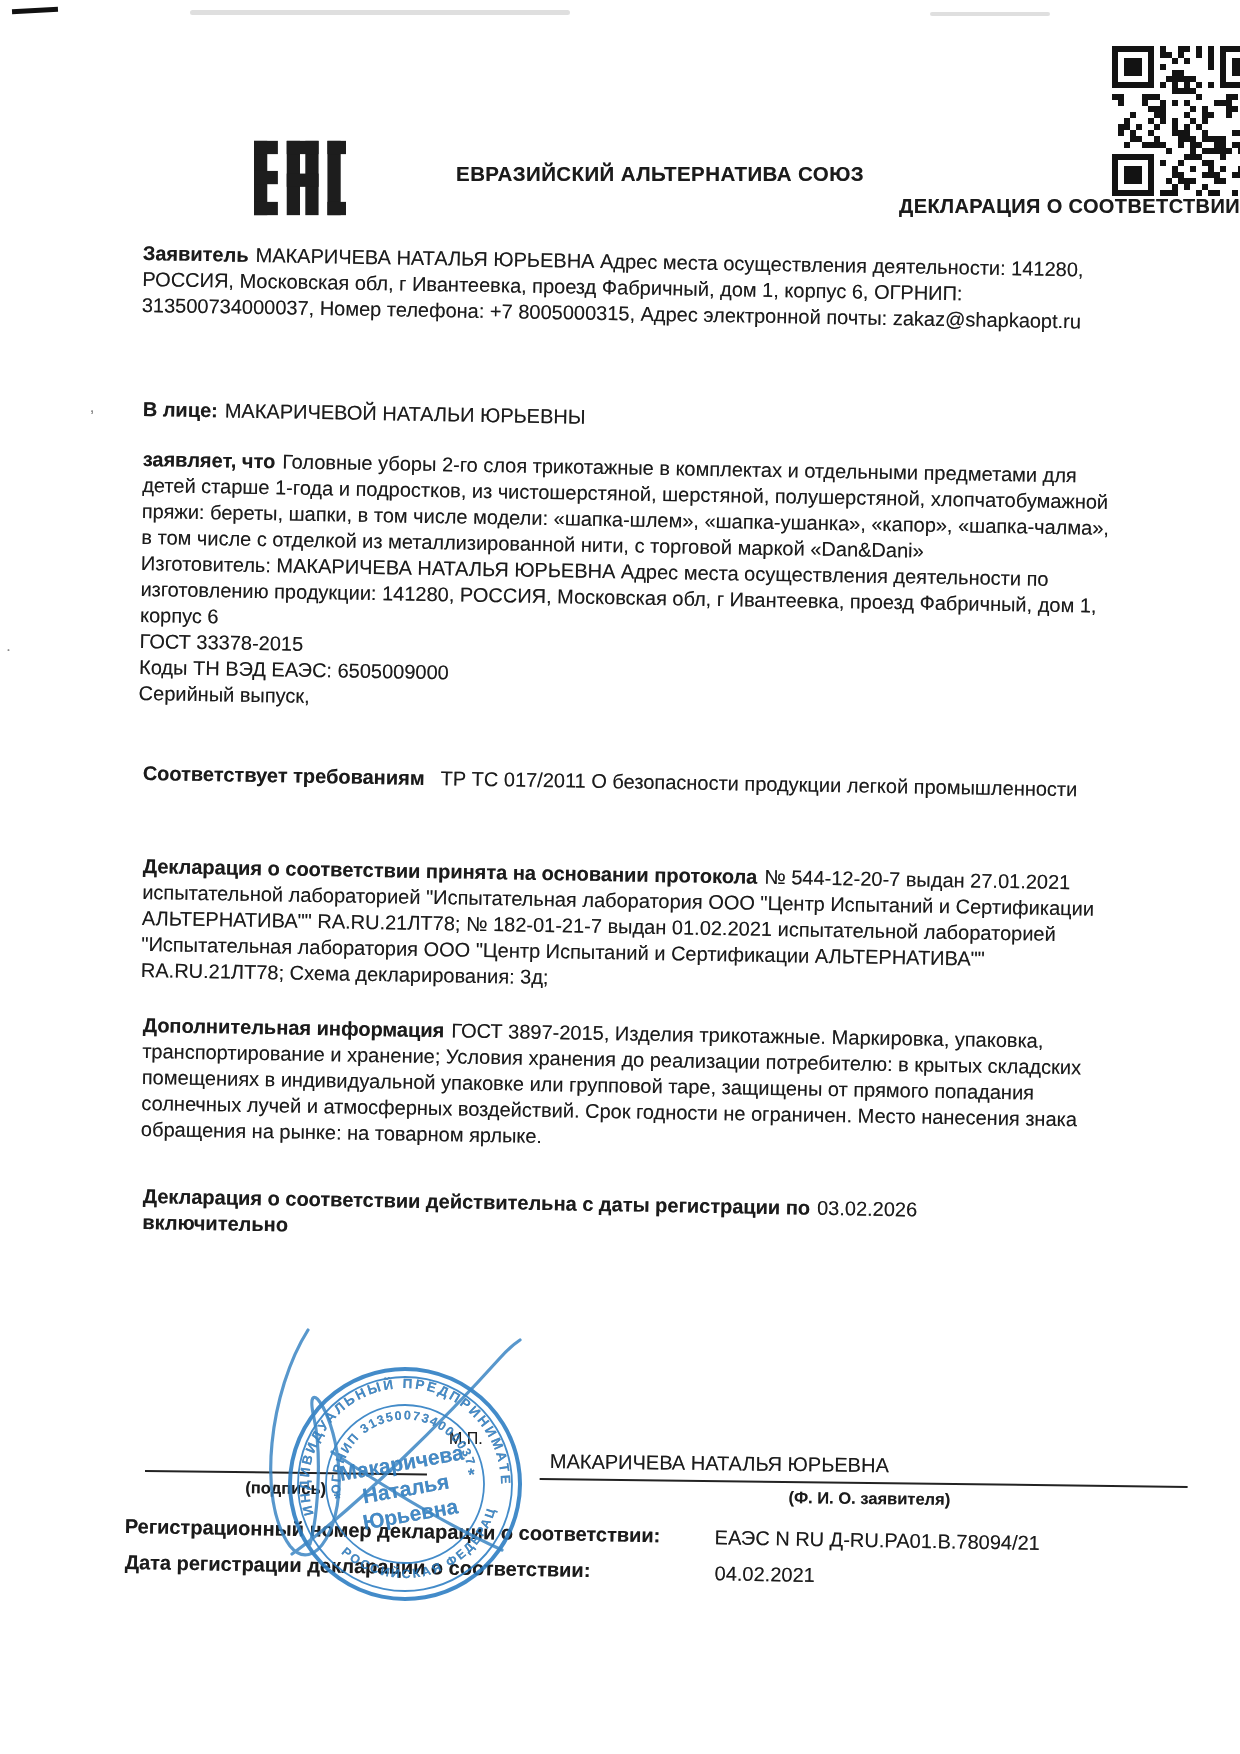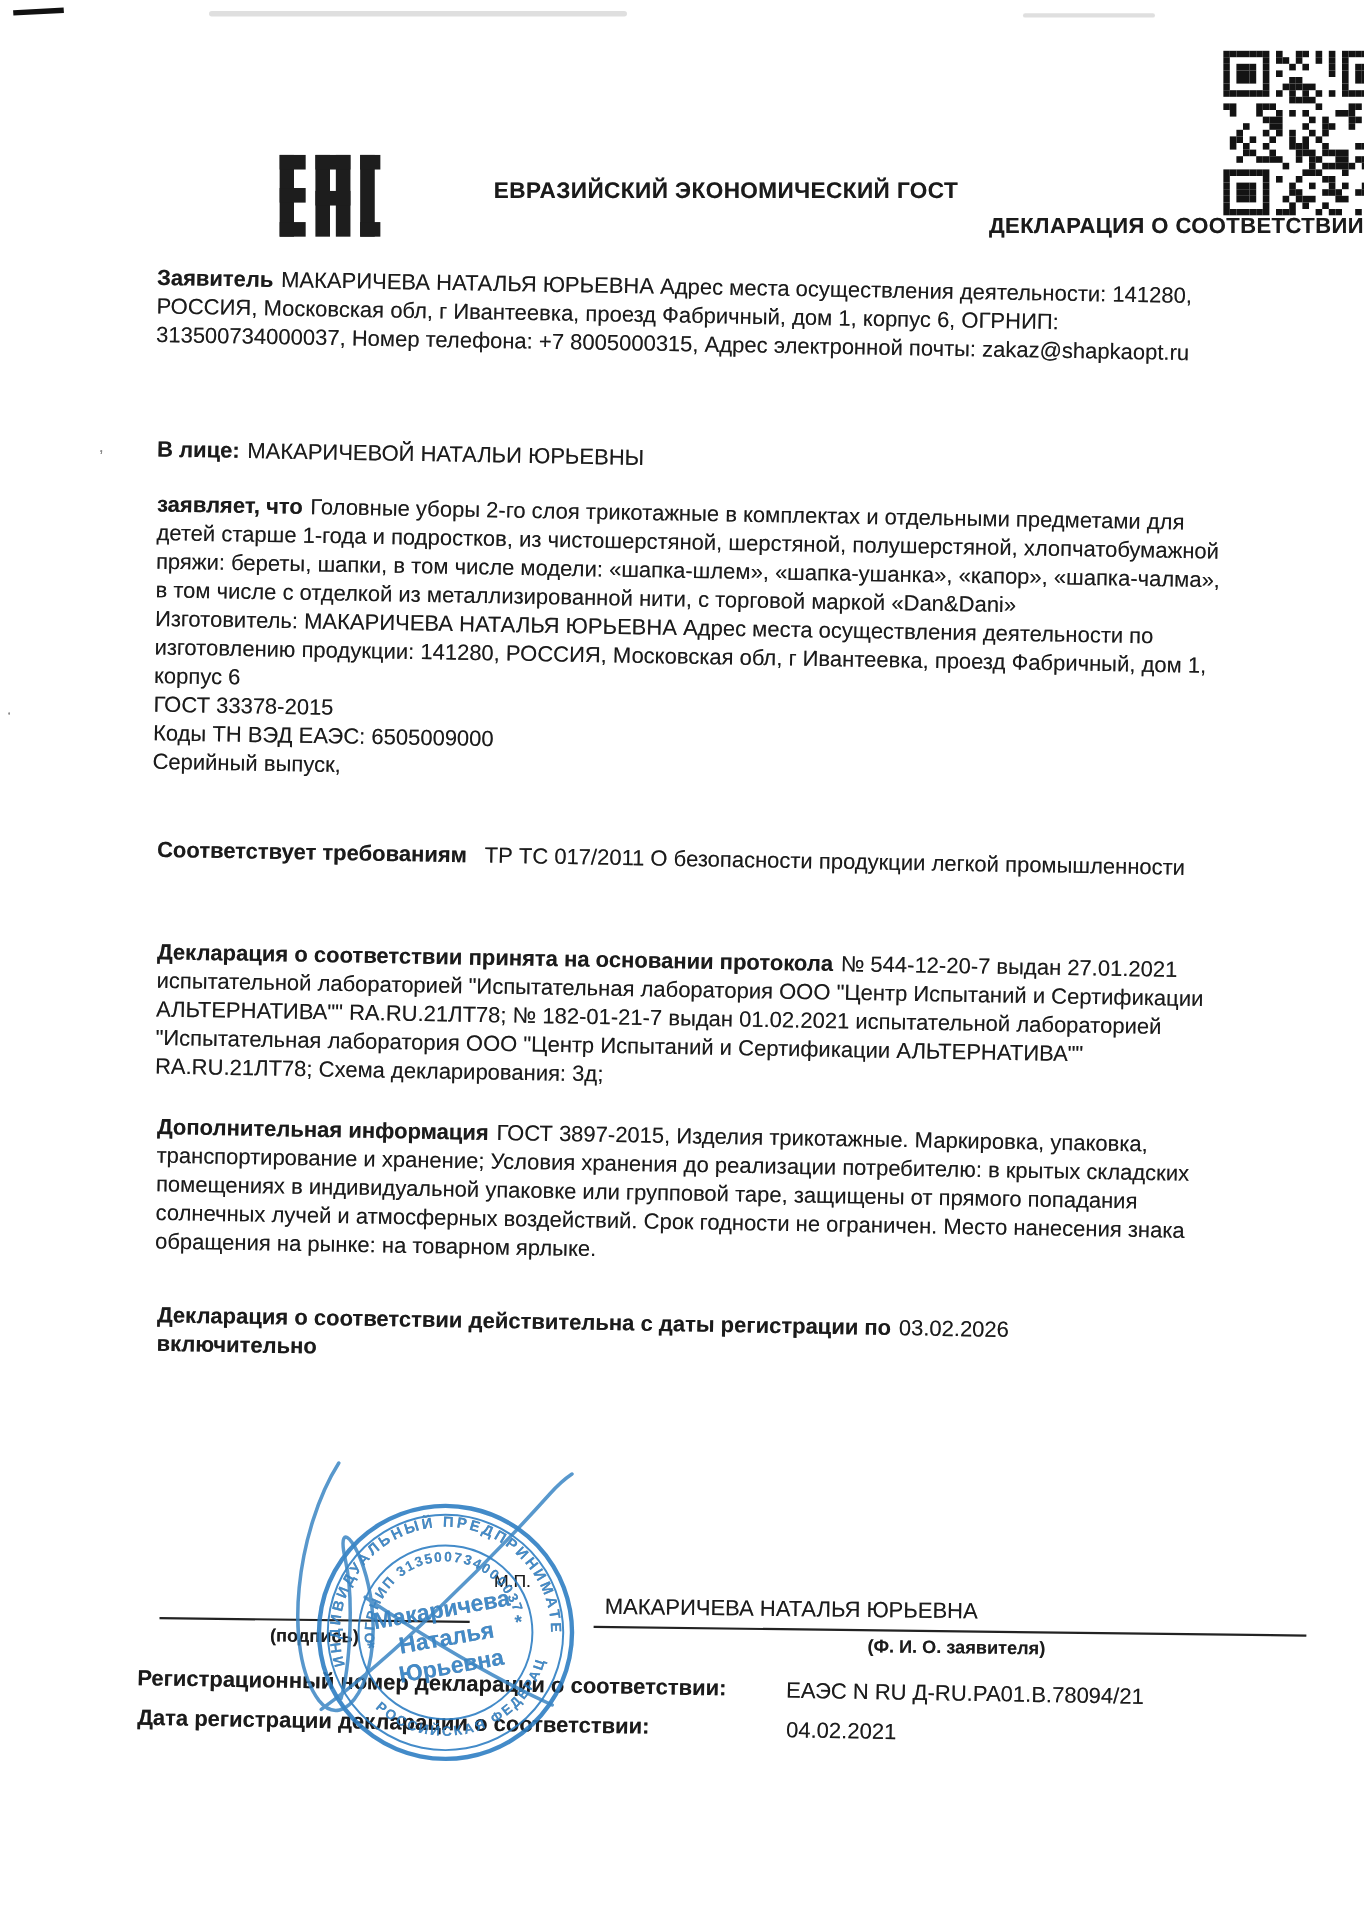--- a/index.html
+++ b/index.html
@@ -332,21 +332,21 @@
         <rect x="84" y="144" width="6" height="6"></rect>
         <rect x="96" y="144" width="6" height="6"></rect>
         <rect x="102" y="144" width="6" height="6"></rect>
         <rect x="120" y="144" width="6" height="6"></rect>
         <rect x="132" y="144" width="6" height="6"></rect>
         <rect x="144" y="144" width="6" height="6"></rect>
       </g>
   </svg>
 
   <div class="titles" style="top:162px;">
-    <div class="title1">ЕВРАЗИЙСКИЙ ЭКОНОМИЧЕСКИЙ ГОСТ</div>
+    <div class="title1">ЕВРАЗИЙСКИЙ АЛЬТЕРНАТИВА СОЮЗ</div>
     <div class="title2">ДЕКЛАРАЦИЯ О СООТВЕТСТВИИ</div>
   </div>
 
   <div class="para tilt" style="top:240px;">
     <p><span class="lead">Заявитель</span><span>МАКАРИЧЕВА НАТАЛЬЯ ЮРЬЕВНА Адрес места осуществления деятельности: 141280, РОССИЯ, Московская обл, г Ивантеевка, проезд Фабричный, дом 1, корпус 6, ОГРНИП: 313500734000037, Номер телефона: +7 8005000315, Адрес электронной почты: zakaz@shapkaopt.ru</span></p>
   </div>
 
   <div class="para tilt" style="top:396px;">
     <p><span class="lead">В лице:</span><span>МАКАРИЧЕВОЙ НАТАЛЬИ ЮРЬЕВНЫ</span></p>
   </div>

